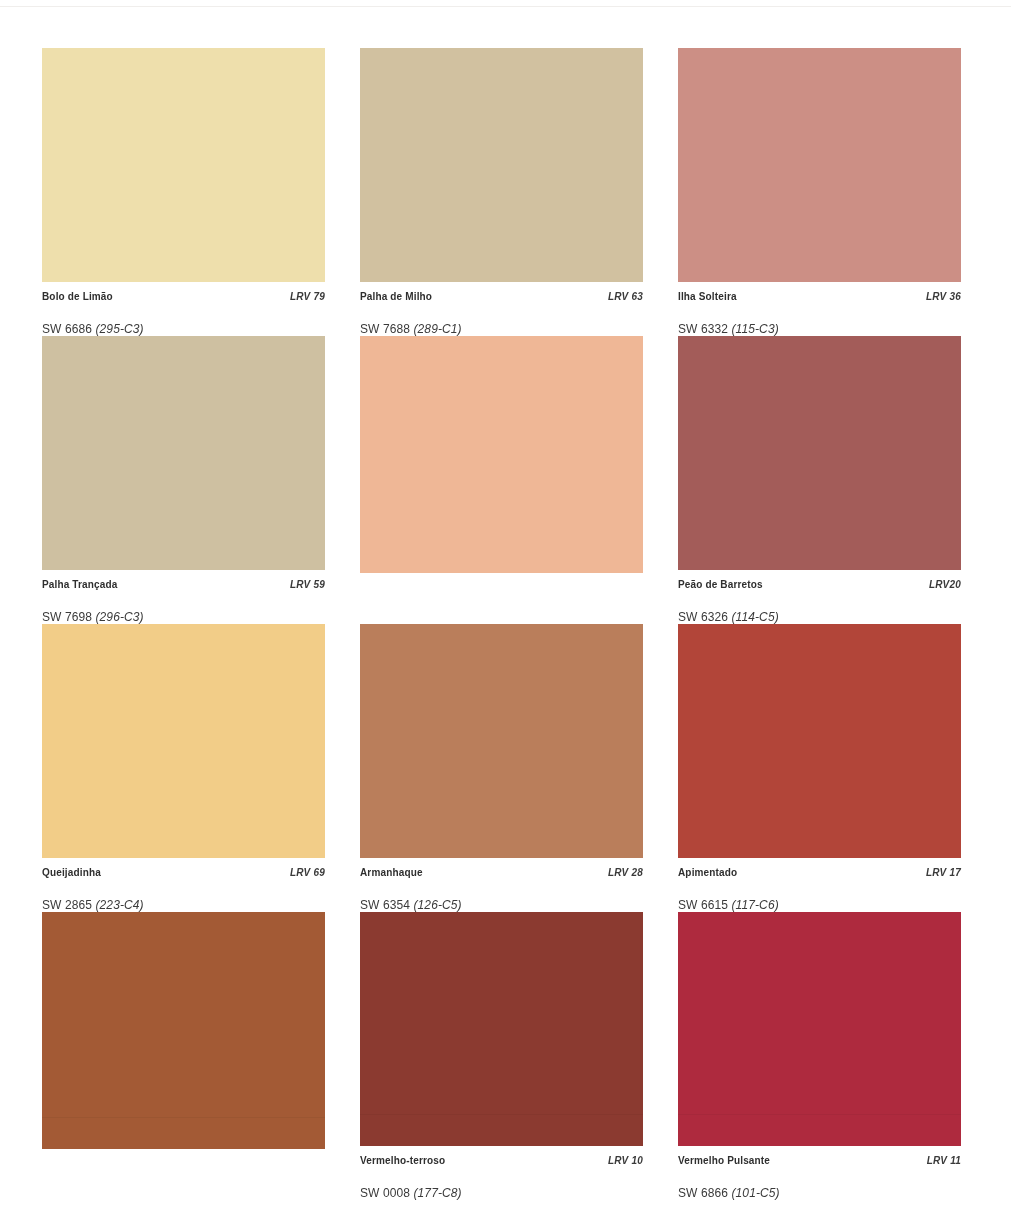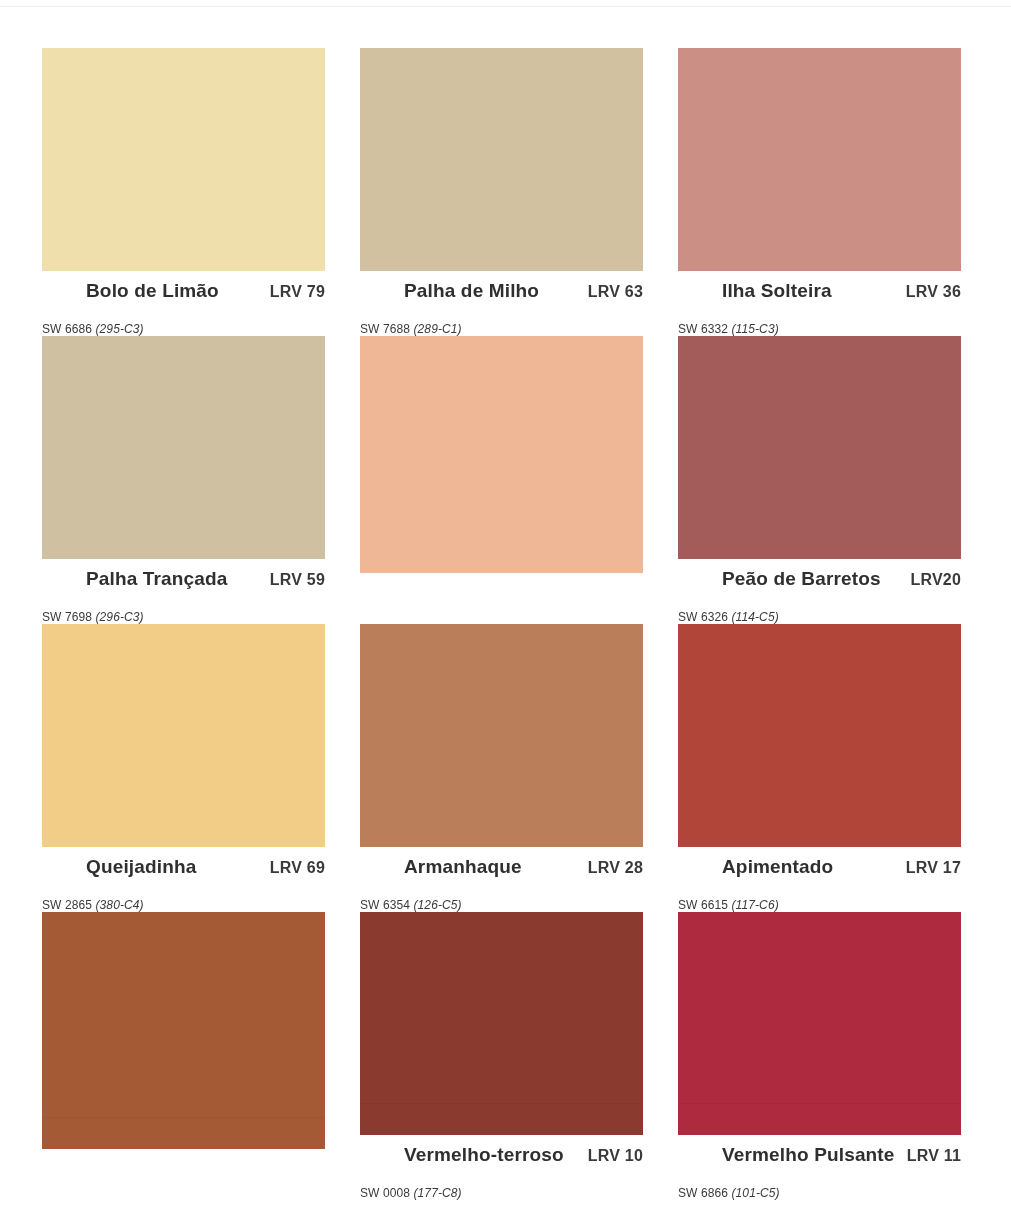--- a/index.html
+++ b/index.html
@@ -71,35 +71,35 @@
   }
 
   .swatch-row-top {
     display: flex;
     align-items: baseline;
     justify-content: space-between;
     width: 283px;
   }
 
   .swatch-name {
-    font-size: 19px;
+    font-size: 10px;
     font-weight: bold;
     color: #2f2f2f;
     letter-spacing: 0.15px;
     line-height: 1.15;
     white-space: nowrap;
-    margin-left: 44px;
   }
 
   .swatch-lrv {
-    font-size: 16px;
+    font-size: 10px;
     font-weight: bold;
     color: #3a3a3a;
     letter-spacing: 0.2px;
     white-space: nowrap;
+    font-style: italic;
   }
 
   .swatch-row-bottom {
     margin-top: 20px;
     font-size: 12px;
     color: #3a3a3a;
     letter-spacing: 0.1px;
     white-space: nowrap;
   }
 
@@ -172,21 +172,21 @@
           <div class="swatch-row-bottom"><span class="swatch-code">SW 6326</span> <span class="swatch-collection">(114-C5)</span></div>
         </div>
       </div>
       <div class="swatch-card">
         <div class="swatch-chip" style="background: rgb(242, 205, 136);"></div>
         <div class="swatch-info">
           <div class="swatch-row-top">
             <span class="swatch-name">Queijadinha</span>
             <span class="swatch-lrv">LRV 69</span>
           </div>
-          <div class="swatch-row-bottom"><span class="swatch-code">SW 2865</span> <span class="swatch-collection">(380-C4)</span></div>
+          <div class="swatch-row-bottom"><span class="swatch-code">SW 2865</span> <span class="swatch-collection">(223-C4)</span></div>
         </div>
       </div>
       <div class="swatch-card">
         <div class="swatch-chip" style="background: rgb(186, 126, 91);"></div>
         <div class="swatch-info">
           <div class="swatch-row-top">
             <span class="swatch-name">Armanhaque</span>
             <span class="swatch-lrv">LRV 28</span>
           </div>
           <div class="swatch-row-bottom"><span class="swatch-code">SW 6354</span> <span class="swatch-collection">(126-C5)</span></div>

